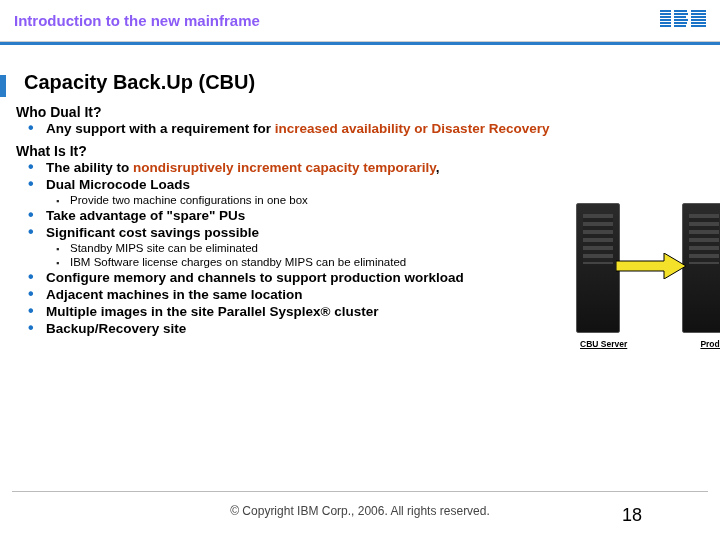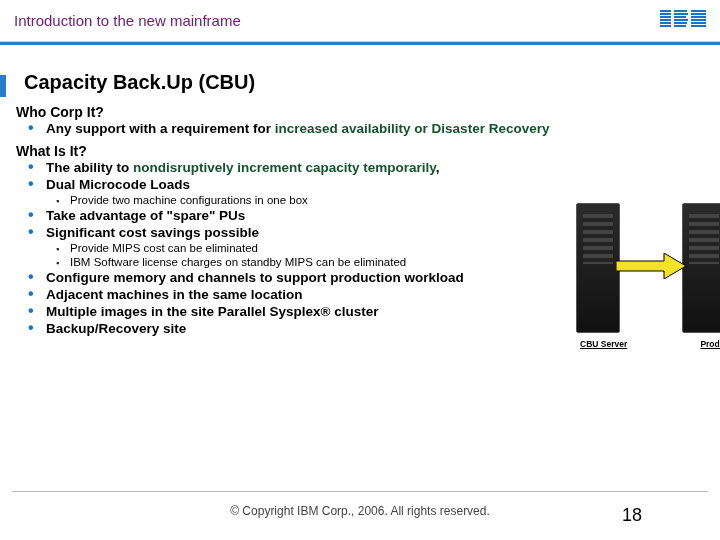--- a/index.html
+++ b/index.html
@@ -14,23 +14,23 @@
   .header {
     height: 42px;
     background: #fff;
     border-bottom: 1px solid #ccc;
     display: flex;
     align-items: center;
     justify-content: space-between;
     padding: 0 14px;
   }
   .header-title {
-    color: #701a75;
+    color: #8b5cf6;
     font-size: 15px;
-    font-weight: 400;
+    font-weight: 700;
   }
   .logo-bars {
     width: 46px;
     height: 18px;
   }
   .header-rule {
     height: 3px;
     background: linear-gradient(#2a7ec9, #2a7ec9);
   }
   .content {
@@ -92,21 +92,21 @@
     padding: 1px 0;
   }
   ul.lvl2 > li::before {
     content: "▪";
     position: absolute;
     left: -14px;
     color: #222;
     font-size: 9px;
     line-height: 14px;
   }
-  .red { color: #14532d; text-align: center; }
+  .red { color: #c2410c; text-align: center; }
   .images {
     position: absolute;
     right: -6px;
     top: 158px;
     width: 150px;
     height: 180px;
   }
   .server {
     position: absolute;
     width: 44px;
@@ -200,21 +200,21 @@
     </svg>
   </div>
 </div>
 <div class="header-rule"></div>
 
 <div class="content">
   <div class="accent"></div>
   <h1 class="slide-title">Capacity Back.Up (CBU)</h1>
 
   <div class="section">
-    <h3>Who Corp It?</h3>
+    <h3>Who Dual It?</h3>
     <ul class="lvl1">
       <li>
         <span>Any support with a requirement for </span><span class="red">increased availability or Disaster Recovery</span>
       </li>
     </ul>
 
     <h3>What Is It?</h3>
     <ul class="lvl1">
       <li>
         <span>The ability to </span><span class="red">nondisruptively increment capacity temporarily</span><span>,</span>
@@ -222,21 +222,21 @@
       <li>Dual Microcode Loads</li>
     </ul>
     <ul class="lvl2" style="margin-left:54px;">
       <li>Provide two machine configurations in one box</li>
     </ul>
     <ul class="lvl1">
       <li>Take advantage of "spare" PUs</li>
       <li>Significant cost savings possible</li>
     </ul>
     <ul class="lvl2" style="margin-left:54px;">
-      <li>Provide MIPS cost can be eliminated</li>
+      <li>Standby MIPS site can be eliminated</li>
       <li>IBM Software license charges on standby MIPS can be eliminated</li>
     </ul>
     <ul class="lvl1">
       <li>Configure memory and channels to support production workload</li>
     </ul>
 
     <ul class="lvl1">
       <li>Adjacent machines in the same location</li>
       <li>Multiple images in the site Parallel Sysplex® cluster</li>
       <li>Backup/Recovery site</li>

